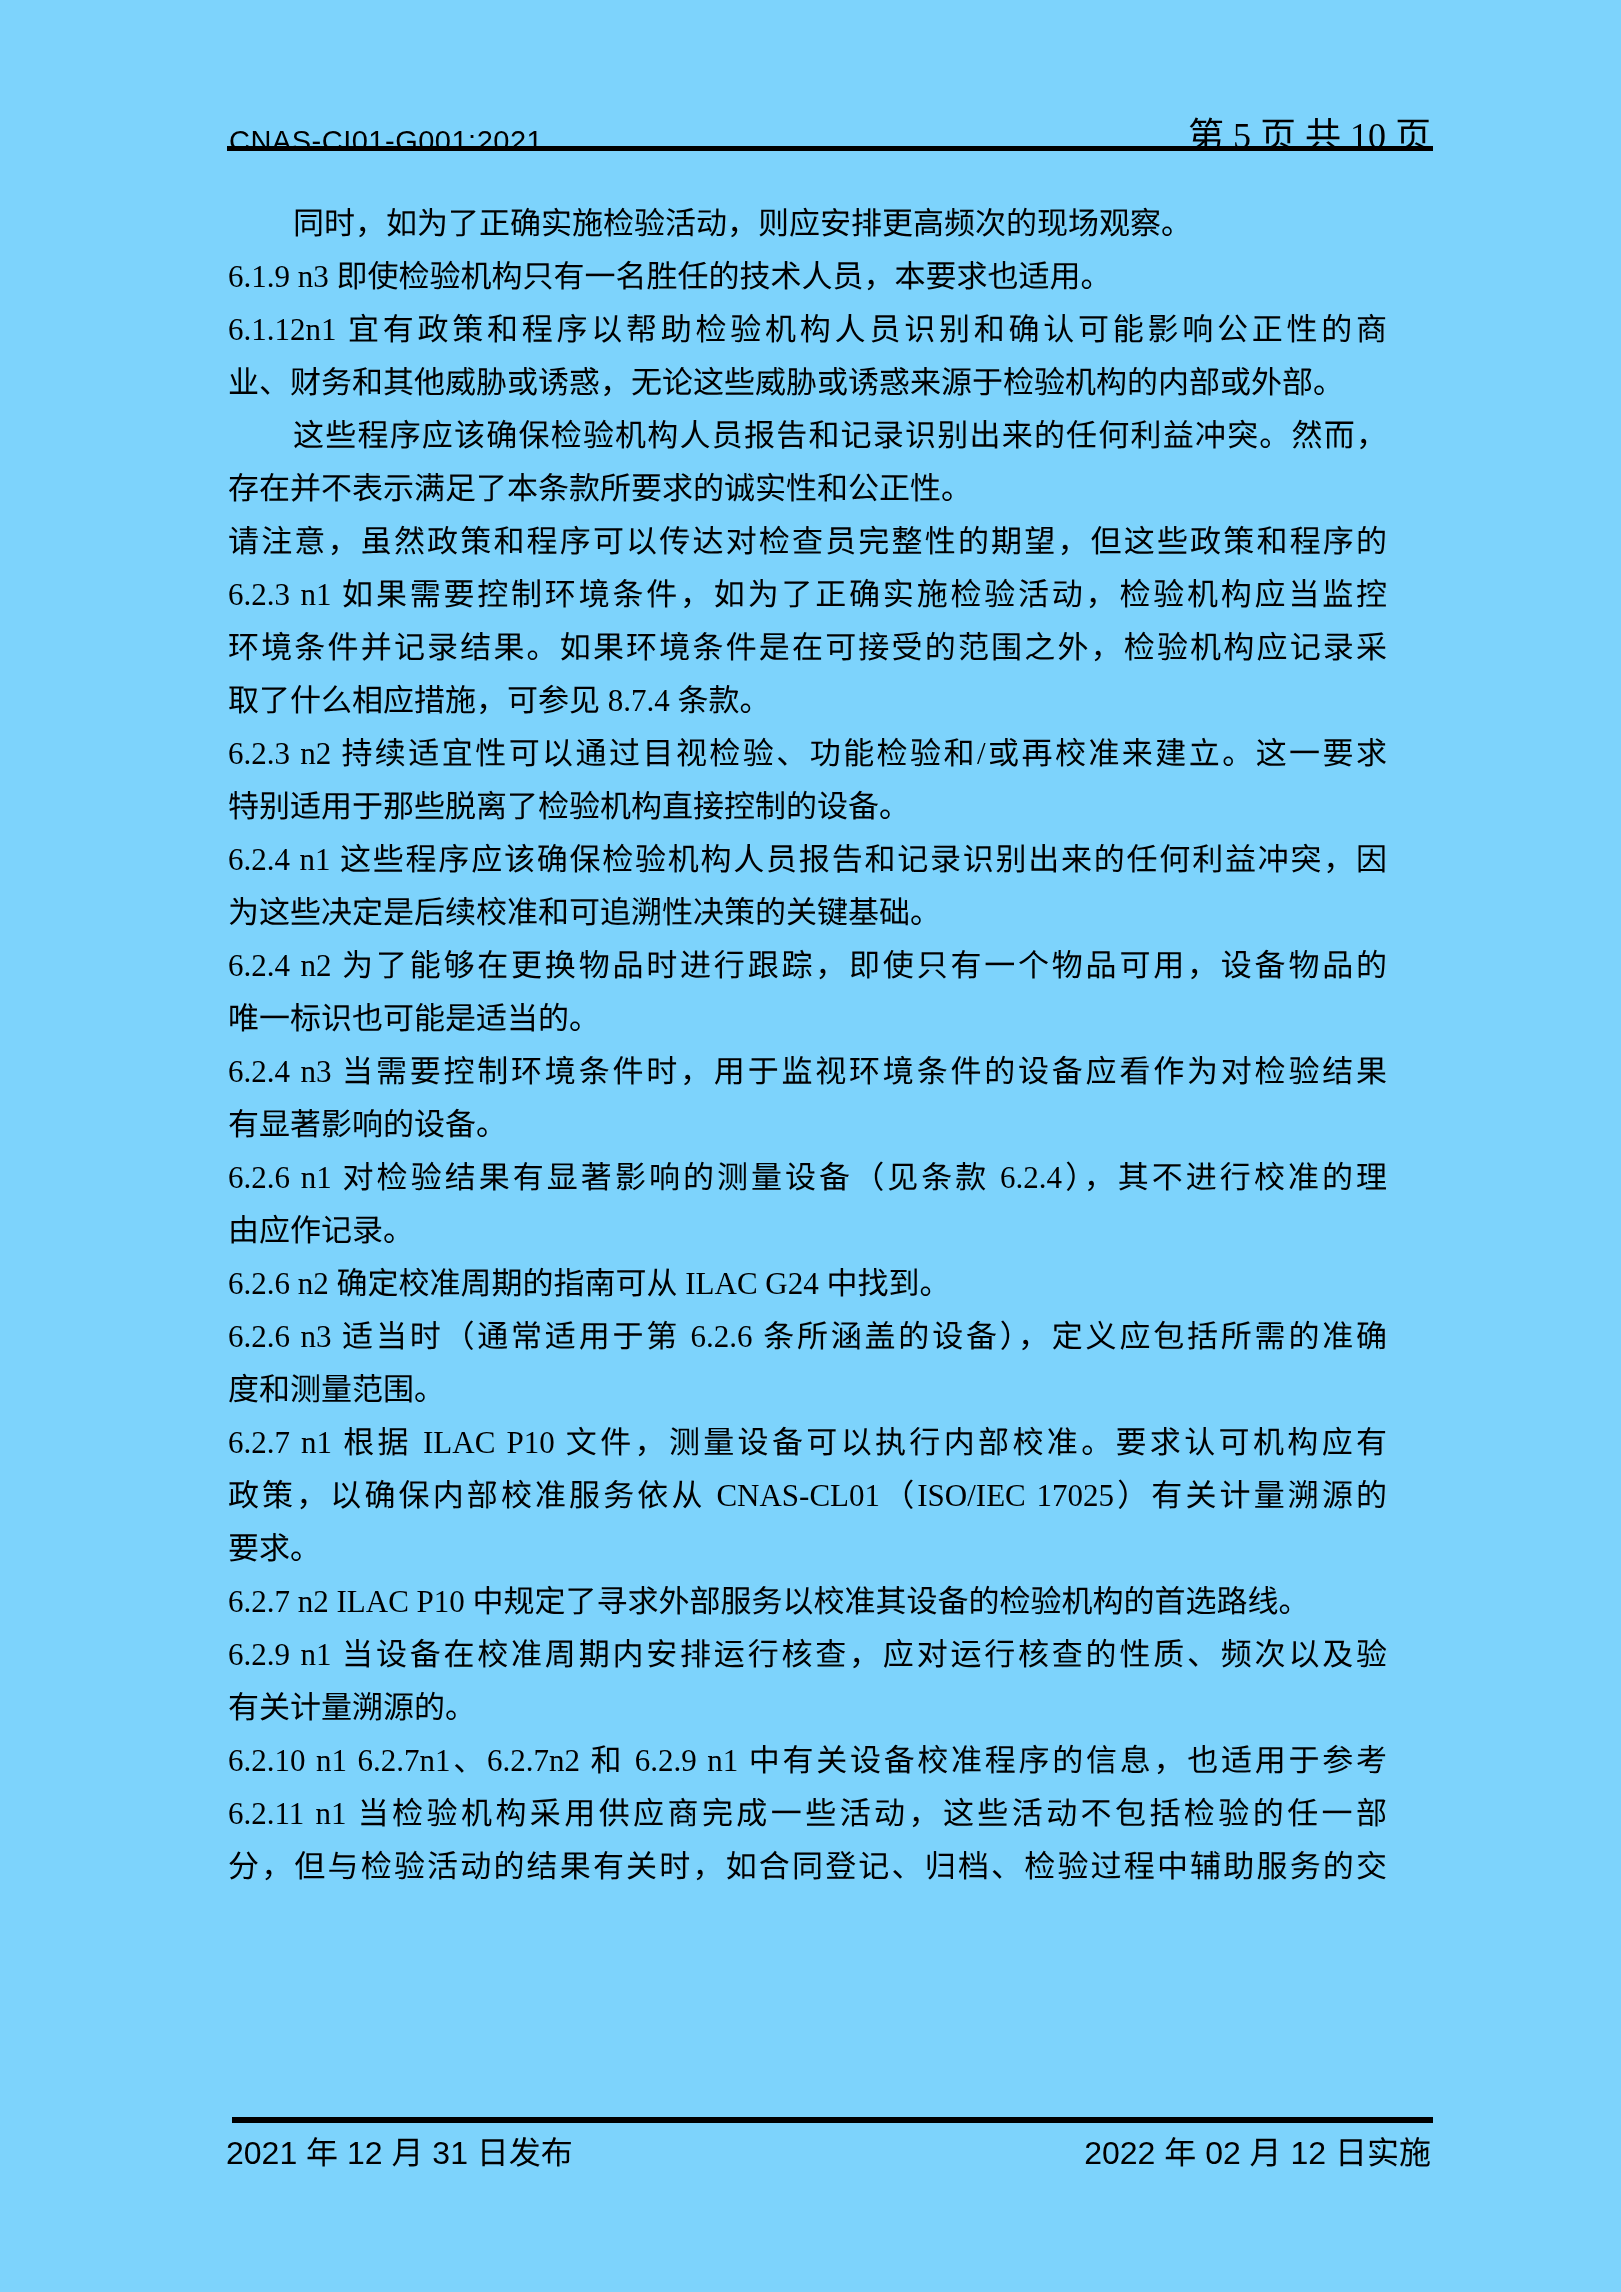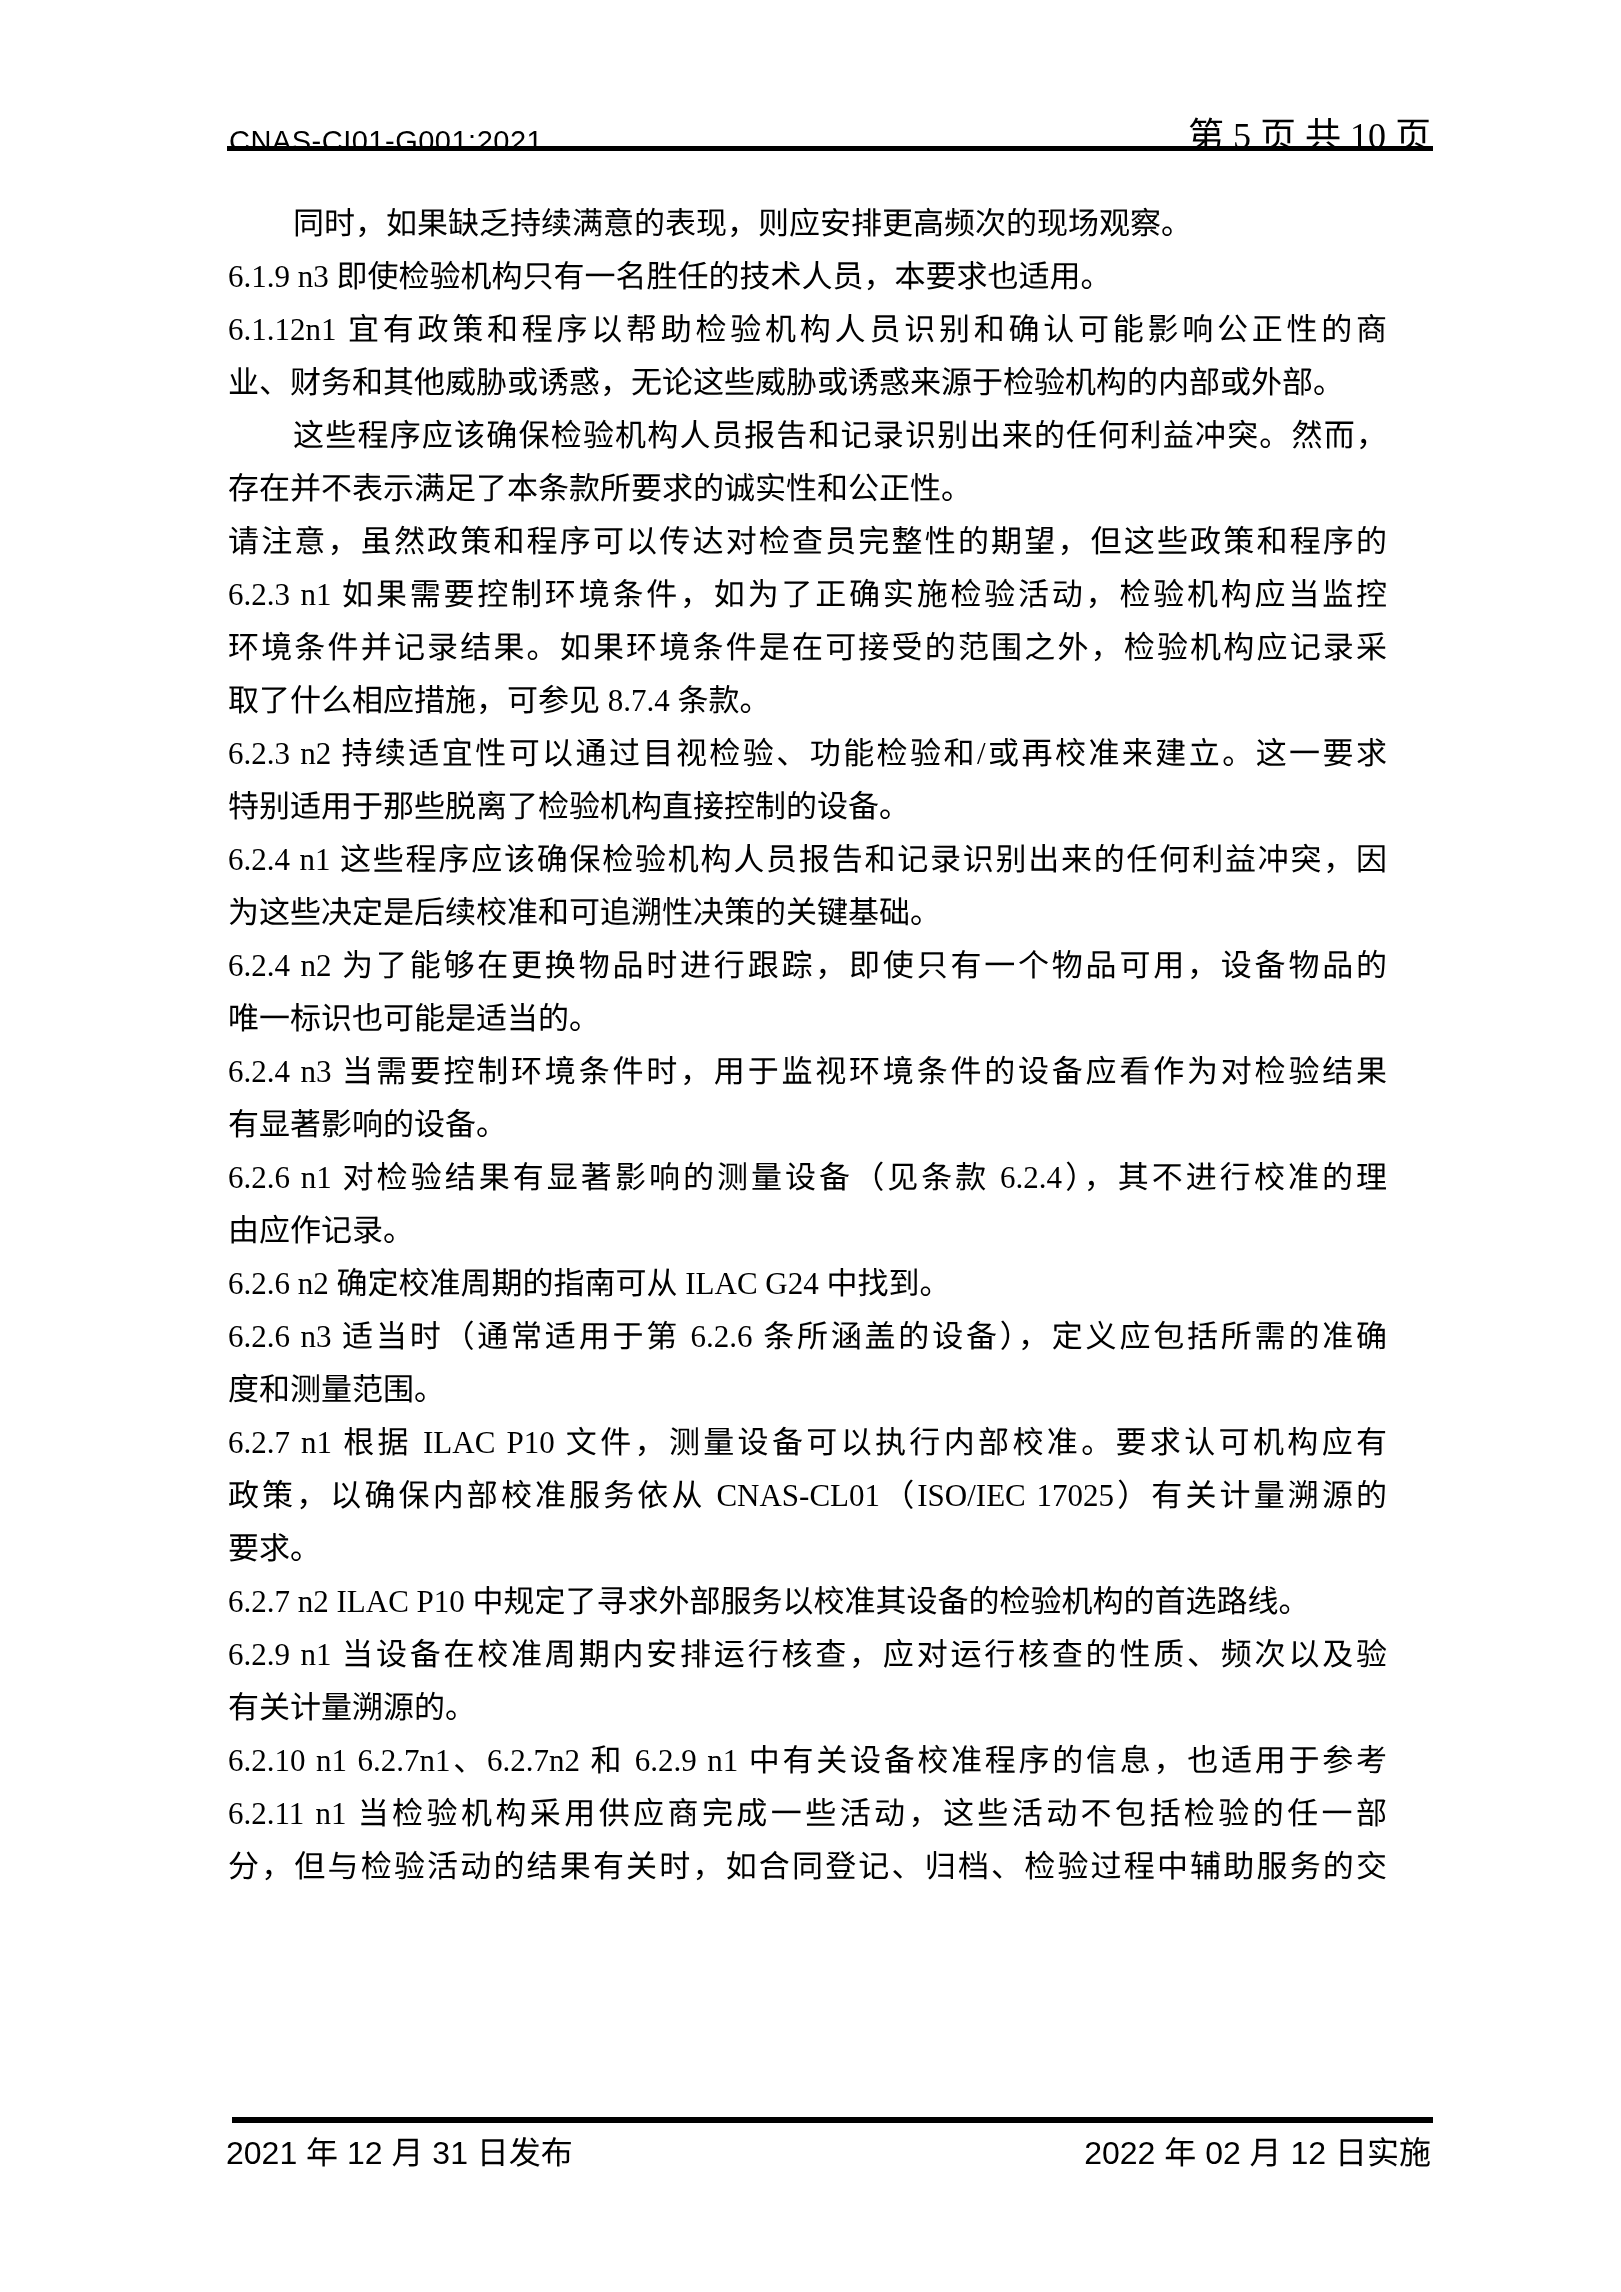--- a/index.html
+++ b/index.html
@@ -1,20 +1,20 @@
 <!DOCTYPE html>
 <html lang="zh-CN"><head>
 <meta charset="utf-8">
 <style>
   html,body { margin:0; padding:0; background:#e8e8e8; }
   .page {
     position:relative;
     width:1621px; height:2293px;
     margin:0 auto;
-    background:#ffffff;
+    background:#7dd3fc;
     color:#000000;
     font-family:"Liberation Serif", serif;
     overflow:hidden;
   }
   .header {
     position:absolute; left:229px; right:190px; top:106px;
     display:flex; justify-content:space-between; align-items:flex-end;
   }
   .doc-code {
     font-family:"Liberation Sans", sans-serif;
@@ -62,21 +62,21 @@
 
 <div class="page">
 
   <div class="header">
     <span class="doc-code">CNAS-CI01-G001:2021</span>
     <span class="page-info">第 5 页  共 10 页</span>
   </div>
   <div class="header-rule"></div>
 
   <div class="body-area">
-      <div class="line indent last">同时，如果缺乏持续满意的表现，则应安排更高频次的现场观察。</div>
+      <div class="line indent last">同时，如为了正确实施检验活动，则应安排更高频次的现场观察。</div>
       <div class="line last">6.1.9 n3 即使检验机构只有一名胜任的技术人员，本要求也适用。</div>
       <div class="line">6.1.12n1 宜有政策和程序以帮助检验机构人员识别和确认可能影响公正性的商</div>
       <div class="line last">业、财务和其他威胁或诱惑，无论这些威胁或诱惑来源于检验机构的内部或外部。</div>
       <div class="line indent">这些程序应该确保检验机构人员报告和记录识别出来的任何利益冲突。然而，</div>
       <div class="line last">存在并不表示满足了本条款所要求的诚实性和公正性。</div>
       <div class="line">请注意，虽然政策和程序可以传达对检查员完整性的期望，但这些政策和程序的</div>
       <div class="line">6.2.3 n1 如果需要控制环境条件，如为了正确实施检验活动，检验机构应当监控</div>
       <div class="line">环境条件并记录结果。如果环境条件是在可接受的范围之外，检验机构应记录采</div>
       <div class="line last">取了什么相应措施，可参见 8.7.4 条款。</div>
       <div class="line">6.2.3 n2 持续适宜性可以通过目视检验、功能检验和/或再校准来建立。这一要求</div>

